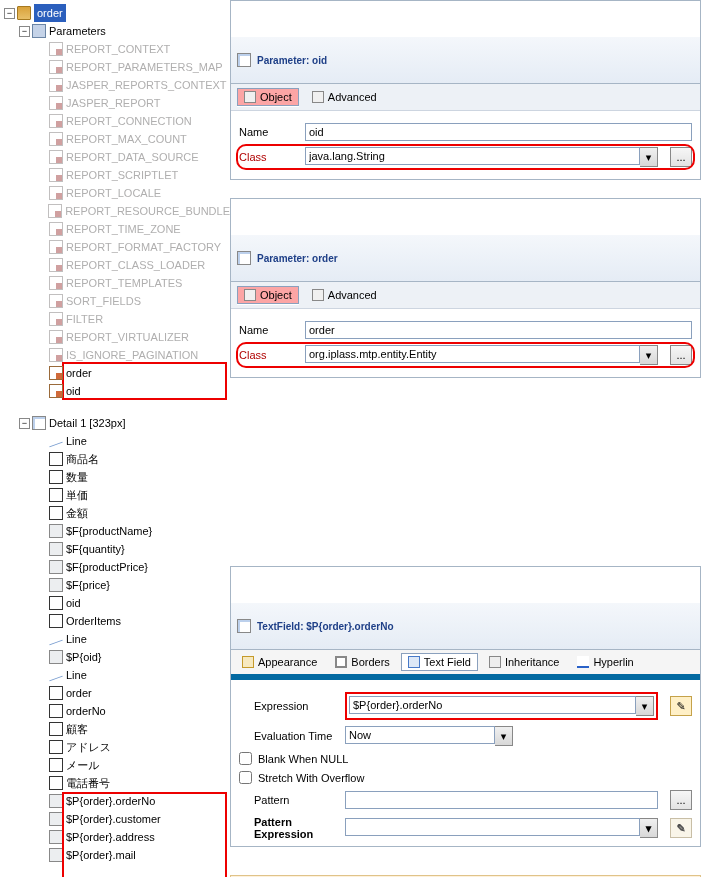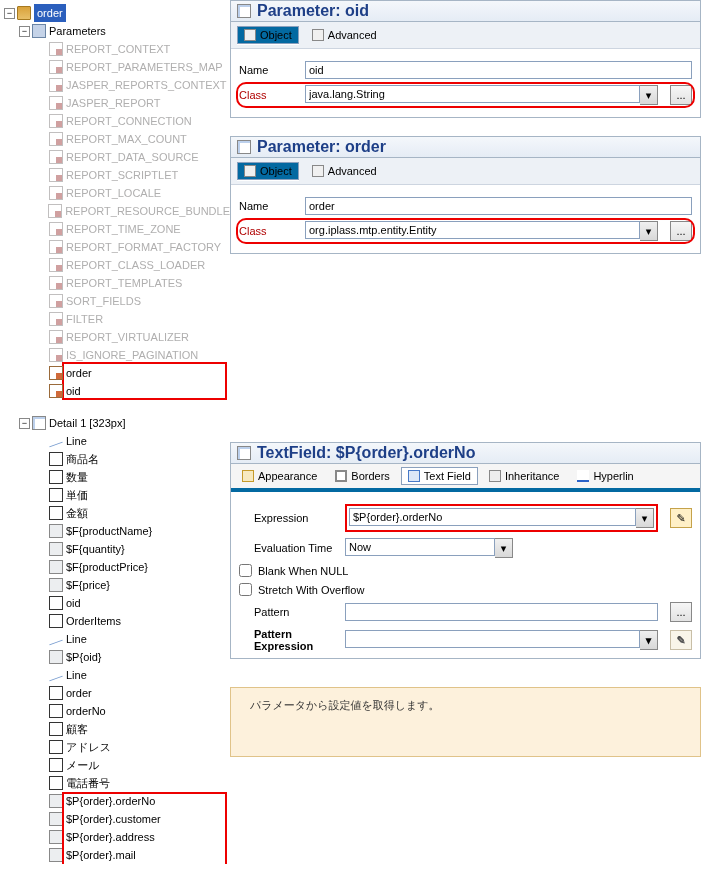--- a/index.html
+++ b/index.html
@@ -30,40 +30,40 @@
   .i-label { background:#fff; border:1px solid #333; }
   .i-tf { background:#eceef0; border:1px solid #888; }
   .i-page { background:#fff; border:1px solid #888; box-shadow: inset 2px 2px 0 #bcd0ec; }
   .nlabel { vertical-align: middle; }
   .nlabel.ghost { color: #b0afaf; }
   .nlabel.sel { background: #2b5fbd; color:#fff; padding: 0 3px; } 
   .tree-wrap { position: relative; }
 
   
   .panel { border: 1px solid #a6b5c5; margin-bottom: 18px; }
-  .panel-hd { background: linear-gradient(#f4f7fb,#e5ecf5); border-bottom:1px solid #a6b5c5; padding: 1px 6px; color:#1e3f87; font-weight: bold; font-size: 16px; display:flex; align-items:center; gap:6px; }
+  .panel-hd { background: linear-gradient(#f4f7fb,#e5ecf5); border-bottom:1px solid #a6b5c5; padding: 16px 6px; color:#1e3f87; font-weight: bold; font-size: 10px; display:flex; align-items:center; gap:6px;margin-top:36px; }
   .hd-icon { width:14px; height:14px; background:#fff; border:1px solid #888; box-shadow: inset 2px 2px 0 #bcd0ec; }
   .tabs { background:#edf1f6; border-bottom:1px solid #cdd5e0; padding: 4px 6px; display:flex; gap:6px; }
   .tab { border:1px solid transparent; padding:2px 6px; display:inline-flex; align-items:center; gap:4px; color:#000; cursor:pointer; }
-  .tab.active { border-color:#8aa0bd; background:#0369a1; box-shadow:0 1px 0 #fff; }
+  .tab.active { border-color:#8aa0bd; background:#fca5a5; box-shadow:0 1px 0 #fff; }
   .tab .ti { width:12px; height:12px; border:1px solid #888; background:#f0f0f0; }
   .form { padding: 6px 8px; }
   .row { display:flex; align-items:center; gap:6px; margin: 6px 0; position: relative; border-radius: 7px; }
   .lab { width:60px; color:#000; }
   .lab-wide { width:100px;padding-left:15px; }
   .txt { flex:1; border:1px solid #8aa0bd; height:18px; padding: 1px 3px; font: inherit; background:#fff; }
   .combo { position:relative; flex:1; display:flex; }
   .combo .txt { flex:1; }
   .combo .dd { width:18px; height:20px; border:1px solid #888; border-left:none; background: linear-gradient(#f0f0f0,#d8d8d8); display:flex; align-items:center; justify-content:center; cursor:pointer; }
   .btn-dots { width:22px; height:20px; border:1px solid #888; background:linear-gradient(#f6f6f6,#e3e3e3); margin-left:6px; display:flex; align-items:center; justify-content:center; cursor:pointer; }
   .row.red { outline:2px solid #ed0000; outline-offset:1px; }
   .row.red .lab { color:#b00000; }
 
   
-  .tftabs { background:#f5f5f5; border-bottom:4px solid #0369a1; padding:3px 4px; display:flex; gap:4px; overflow:hidden; }
+  .tftabs { background:#f5f5f5; border-bottom:6px solid #0369a1; padding:3px 4px; display:flex; gap:4px; overflow:hidden; }
   .tftab { border:1px solid transparent; padding:2px 6px; display:inline-flex; align-items:center; gap:4px; cursor:pointer; white-space:nowrap; }
   .tftab.active { border-color:#8aa0bd; background:#fff; }
   .tfi { width:12px; height:12px; }
   .tfi.app { border:1px solid #c59a2a; background:#f7e9bf; }
   .tfi.bor { border:1px solid #888; background:#fff; box-shadow:inset 0 0 0 1px #888; }
   .tfi.tf  { border:1px solid #4779c8; background:#dde8f7; }
   .tfi.inh { border:1px solid #888; background:#eee; }
   .tfi.hl  { border-bottom:2px solid #2a62c8; background:#fff; }
 
   .chk { display:flex; align-items:center; gap:6px; margin:6px 0; }

